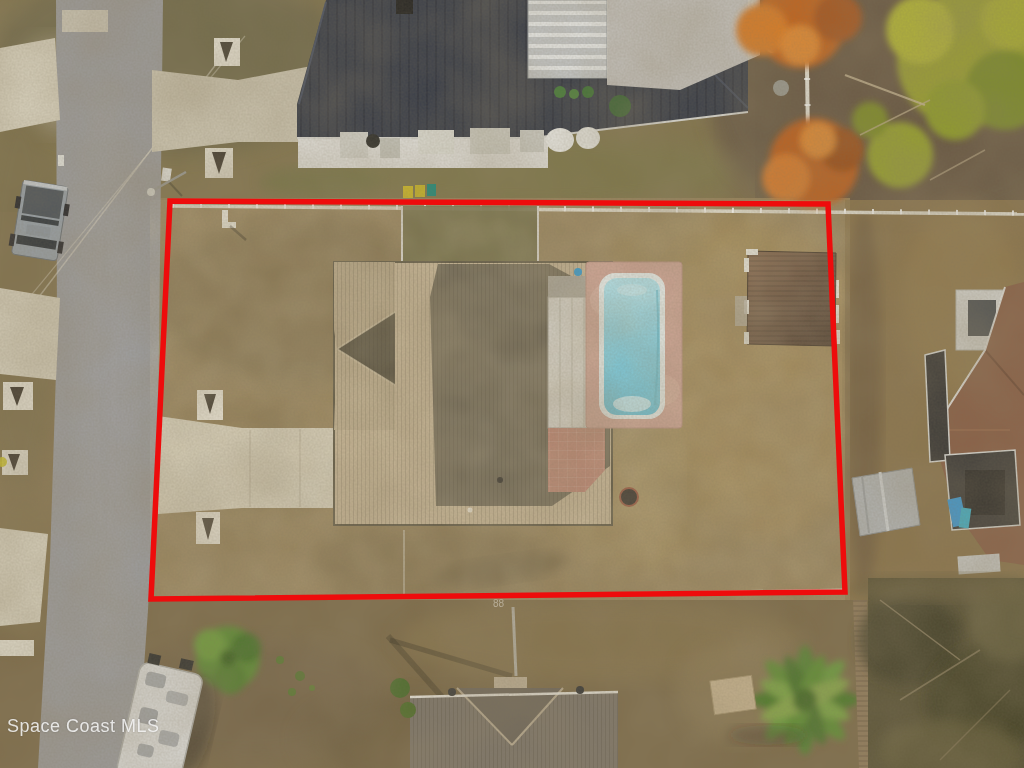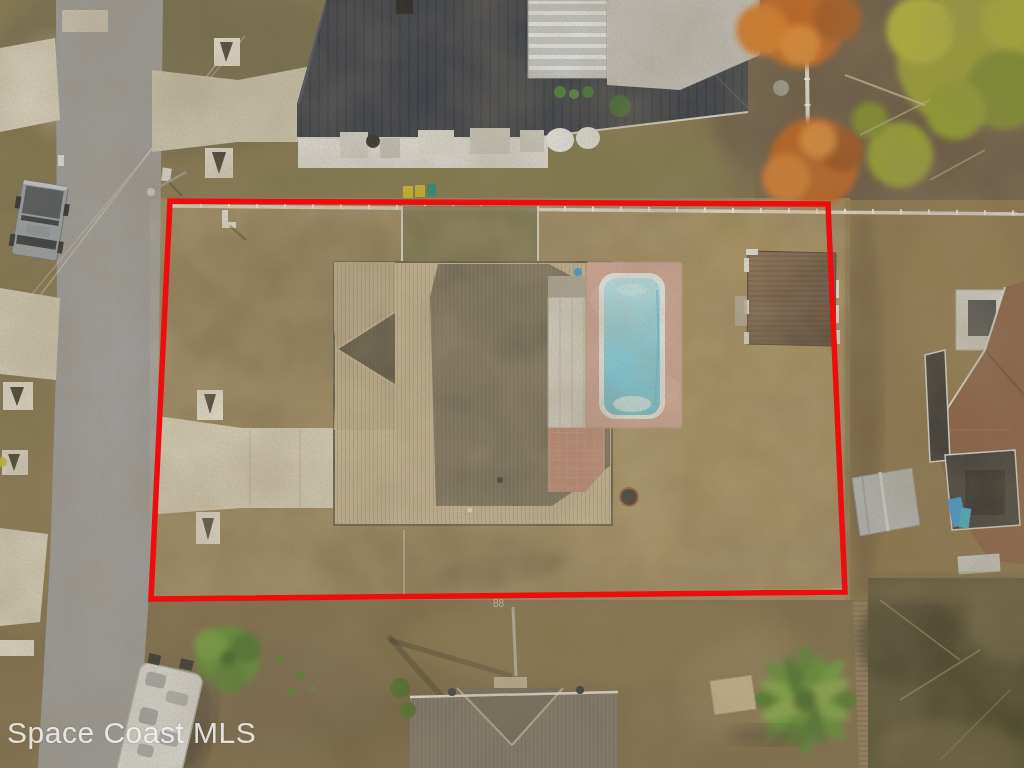--- a/index.html
+++ b/index.html
@@ -1,19 +1,19 @@
 <!DOCTYPE html>
 <html><head>
 <meta charset="utf-8">
 <style>
   html,body{margin:0;padding:0;background:#222;}
   #stage{position:relative;width:1024px;height:768px;overflow:hidden;background:#8c7852;
          font-family:"Liberation Sans",sans-serif;}
   #stage svg{position:absolute;left:0;top:0;}
-  #watermark{position:absolute;left:7px;top:716px;font-size:30px;letter-spacing:.5px;
+  #watermark{position:absolute;left:7px;top:716px;font-size:18px;letter-spacing:.5px;
              color:rgba(248,248,248,.85);text-shadow:0 0 2px rgba(0,0,0,.2);user-select:none;}
 </style>
 </head>
 <body>
 
 <div id="stage">
 <svg width="1024" height="768" viewBox="0 0 1024 768">
 <defs>
   <filter id="b3">
           <feGaussianBlur stdDeviation="3"></feGaussianBlur>

